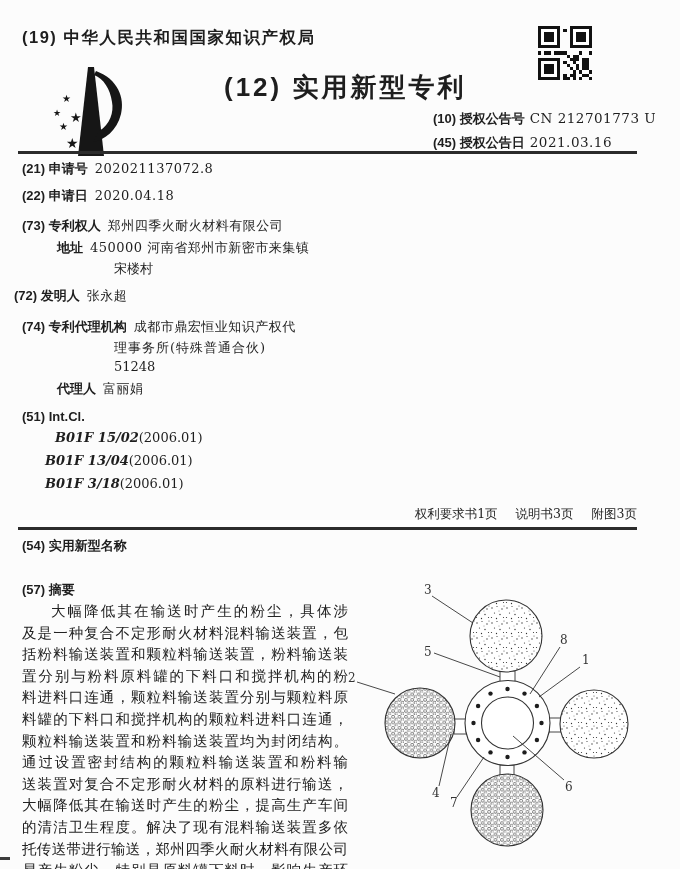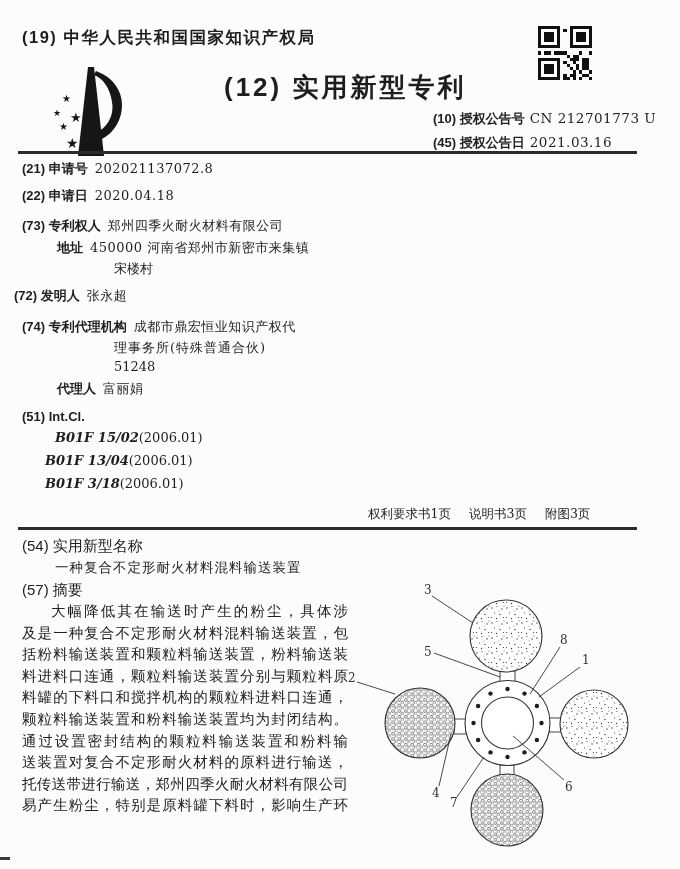--- a/index.html
+++ b/index.html
@@ -11,24 +11,24 @@
   .office{left:22px;top:27px;font-size:16.5px;font-weight:bold;letter-spacing:1.5px;}
   .doctype{left:224px;top:70px;font-size:26px;font-weight:bold;letter-spacing:3px;text-align:right;}
   .pubrow{font-size:13px;white-space:nowrap;}
   .pubrow .val{font-size:13.5px;letter-spacing:.5px;margin-left:5px;}
   .rule{left:18px;width:619px;height:3px;background:#2b2b2b;}
   .brow{font-size:13px;white-space:nowrap;line-height:15px;}
   .brow .lbl{margin-right:7px;margin-top:48px;}
   .brow .val{letter-spacing:.5px;}
   .intcl-code{font-family:"DejaVu Serif",serif;font-weight:bold;font-style:italic;font-size:13px;}
   .intcl-ver{font-family:"DejaVu Serif",serif;font-size:13px;}
-  .pages{left:350px;top:506px;width:287px;text-align:left;font-size:12.5px;
+  .pages{left:350px;top:506px;width:287px;text-align:right;font-size:12.5px;
          font-family:"DejaVu Serif",serif;white-space:nowrap;}
   .pages span{margin-left:18px;}
-  .sec-lbl{font-size:15px;font-weight:normal;}
+  .sec-lbl{font-size:13px;font-weight:bold;}
   .sec-val{font-size:13.5px;letter-spacing:1px;}
   #abstract{left:22px;top:601px;width:326px;font-size:14.5px;line-height:21.6px;color:#222;}
   .abs-line{text-align:justify;text-align-last:justify;height:21.6px;overflow:hidden;}
   .abs-line.first{text-indent:29px;}
   .fig-num{font-family:"DejaVu Serif",serif;font-size:12px;fill:#333;}
   #artifact{left:0;top:857px;width:10px;height:3px;background:#3c3c3c;}
 </style>
 </head>
 <body>
 
@@ -150,32 +150,34 @@
   <div class="abs brow" style="left:45px;top:476px;">
     <span class="intcl-code">B01F 3/18</span><span class="intcl-ver">(2006.01)</span>
   </div>
 
   <div class="abs pages">
     <span>权利要求书1页</span><span>说明书3页</span><span>附图3页</span>
   </div>
   <div class="abs rule" style="top:527px;"></div>
 
   <div class="abs sec-lbl" style="left:22px;top:537px;">(54) 实用新型名称</div>
-  <div class="abs sec-val" style="left:55px;top:559px;">一种复合不定形耐火材料混料输送装置</div>
   <div class="abs sec-lbl" style="left:22px;top:581px;">(57) 摘要</div>
 
   <div id="abstract" class="abs">
     <div class="abs-line first">大幅降低其在输送时产生的粉尘，具体涉</div>
     <div class="abs-line">及是一种复合不定形耐火材料混料输送装置，包</div>
     <div class="abs-line">括粉料输送装置和颗粒料输送装置，粉料输送装</div>
+    <div class="abs-line">置分别与粉料原料罐的下料口和搅拌机构的粉</div>
     <div class="abs-line">料进料口连通，颗粒料输送装置分别与颗粒料原</div>
     <div class="abs-line">料罐的下料口和搅拌机构的颗粒料进料口连通，</div>
     <div class="abs-line">颗粒料输送装置和粉料输送装置均为封闭结构。</div>
     <div class="abs-line">通过设置密封结构的颗粒料输送装置和粉料输</div>
     <div class="abs-line">送装置对复合不定形耐火材料的原料进行输送，</div>
+    <div class="abs-line">大幅降低其在输送时产生的粉尘，提高生产车间</div>
+    <div class="abs-line">的清洁卫生程度。解决了现有混料输送装置多依</div>
     <div class="abs-line">托传送带进行输送，郑州四季火耐火材料有限公司</div>
     <div class="abs-line">易产生粉尘，特别是原料罐下料时，影响生产环</div>
   </div>
 
   <div class="abs" style="left:340px;top:575px;">
     <svg width="322" height="294" viewBox="0 0 322 294">
       <defs>
         <pattern id="stipple" width="15" height="15" patternUnits="userSpaceOnUse">
           <rect width="15" height="15" fill="#ffffff"></rect>
           <circle cx="2" cy="3" r=".7" fill="#333"></circle>

